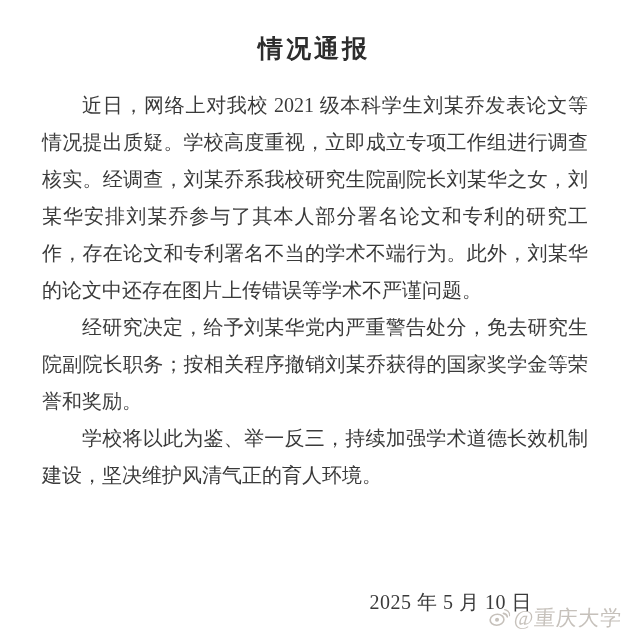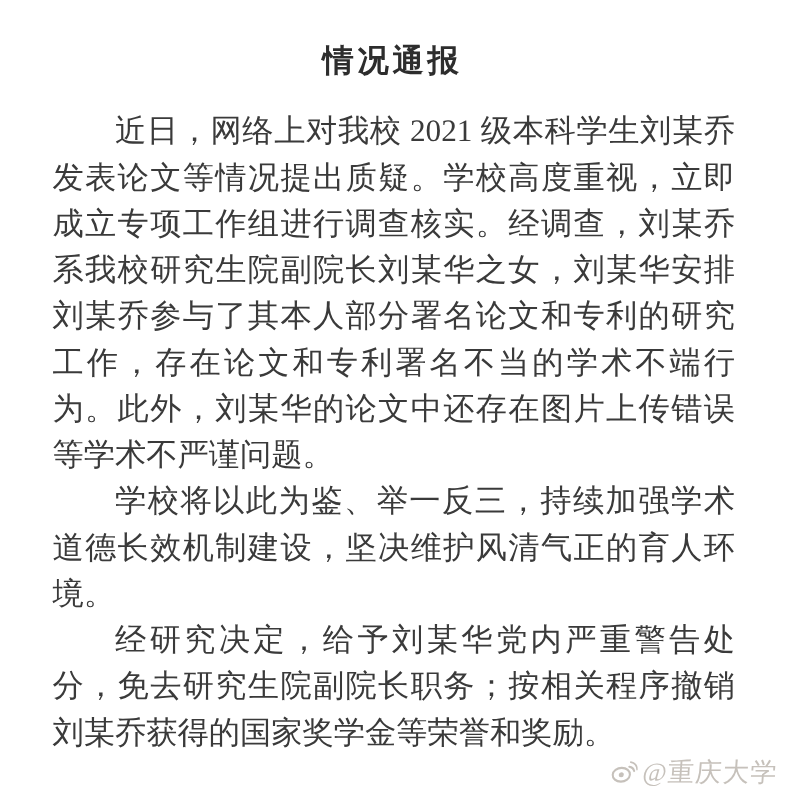--- a/index.html
+++ b/index.html
@@ -19,21 +19,21 @@
   .doc-title {
     padding-top: 32px;
     text-align: center;
     font-size: 25px;
     font-weight: bold;
     letter-spacing: 3px;
     color: #2d2d2d;
   }
   .doc-body {
     margin: 22px 40px 0 42px;
-    font-size: 25px;
+    font-size: 20px;
     line-height: 37px;
     text-align: justify;
     text-justify: inter-ideograph;
     color: #3a3a3a;
   }
   .doc-body p {
     margin: 0;
     text-indent: 2em;
   }
   .signature-block {
@@ -68,22 +68,22 @@
 </style>
 </head>
 <body>
 
 <div class="doc">
 
   <div class="doc-title">情况通报</div>
 
   <div class="doc-body">
     <p>近日，网络上对我校 2021 级本科学生刘某乔发表论文等情况提出质疑。学校高度重视，立即成立专项工作组进行调查核实。经调查，刘某乔系我校研究生院副院长刘某华之女，刘某华安排刘某乔参与了其本人部分署名论文和专利的研究工作，存在论文和专利署名不当的学术不端行为。此外，刘某华的论文中还存在图片上传错误等学术不严谨问题。</p>
+    <p>经研究决定，给予刘某华党内严重警告处分，免去研究生院副院长职务；按相关程序撤销刘某乔获得的国家奖学金等荣誉和奖励。</p>
     <p>学校将以此为鉴、举一反三，持续加强学术道德长效机制建设，坚决维护风清气正的育人环境。</p>
-    <p>经研究决定，给予刘某华党内严重警告处分，免去研究生院副院长职务；按相关程序撤销刘某乔获得的国家奖学金等荣誉和奖励。</p>
   </div>
 
   <div class="signature-block">
     <div class="signature-date">2025 年 5 月 10 日</div>
   </div>
 
   <div class="watermark">
     <span class="wm-icon">
       <svg viewBox="0 0 24 20" width="22" height="19" aria-hidden="true">
         <g fill="none" stroke="rgba(184,178,170,0.8)" stroke-width="1.8">

